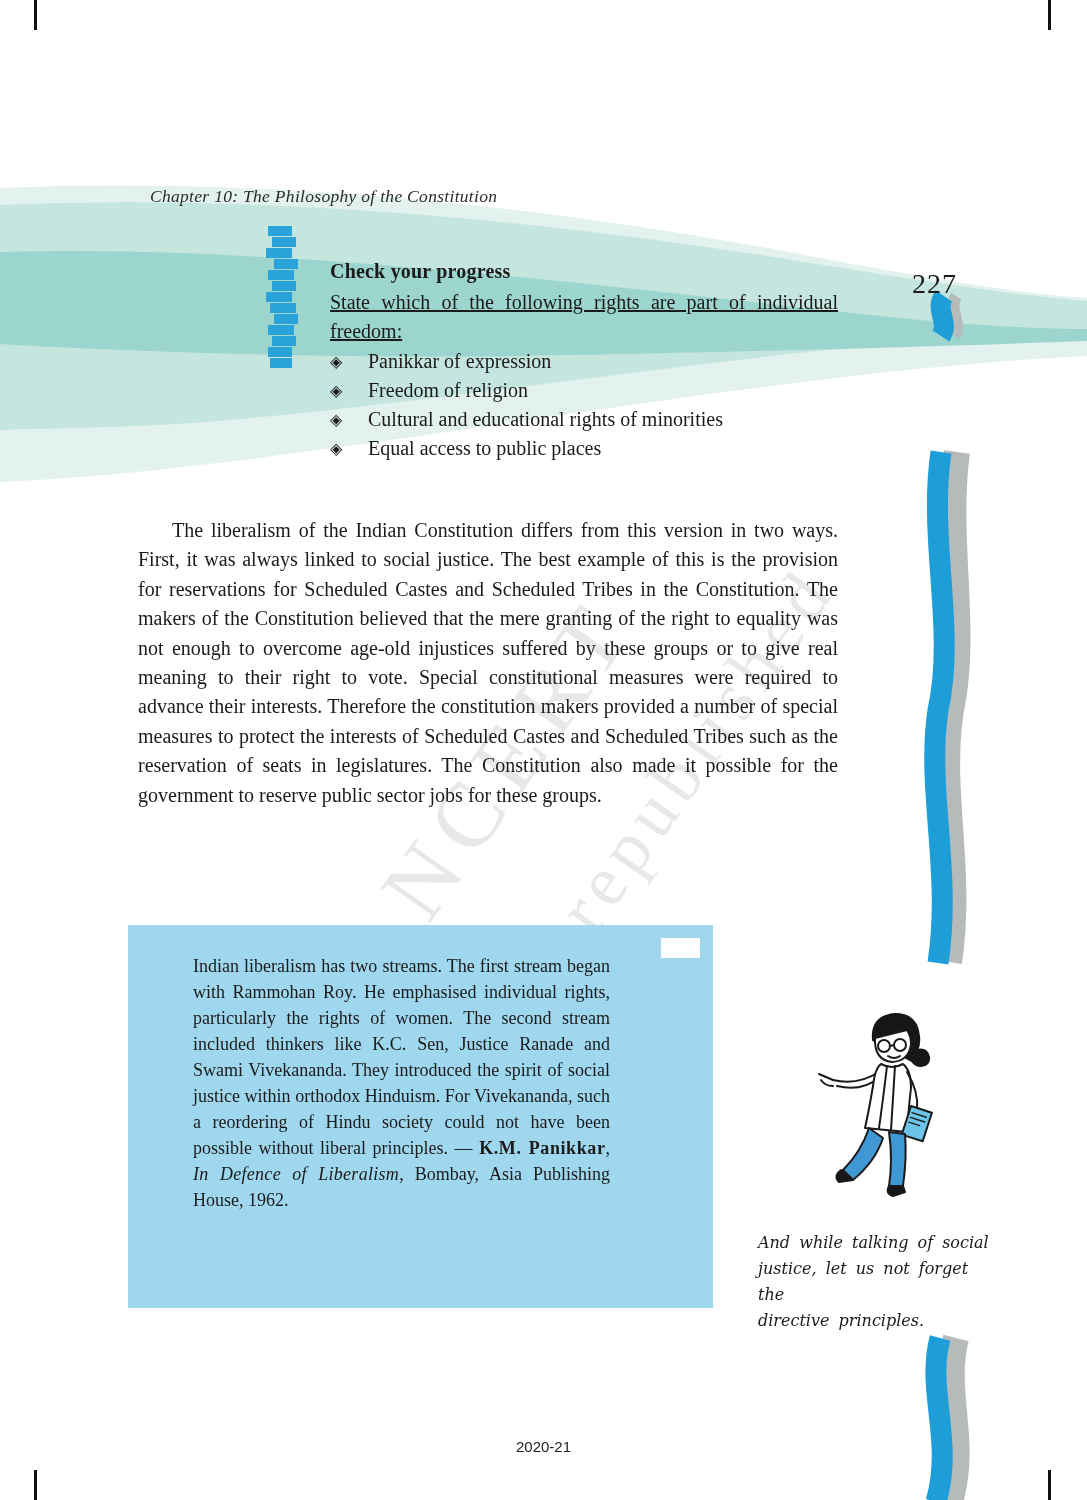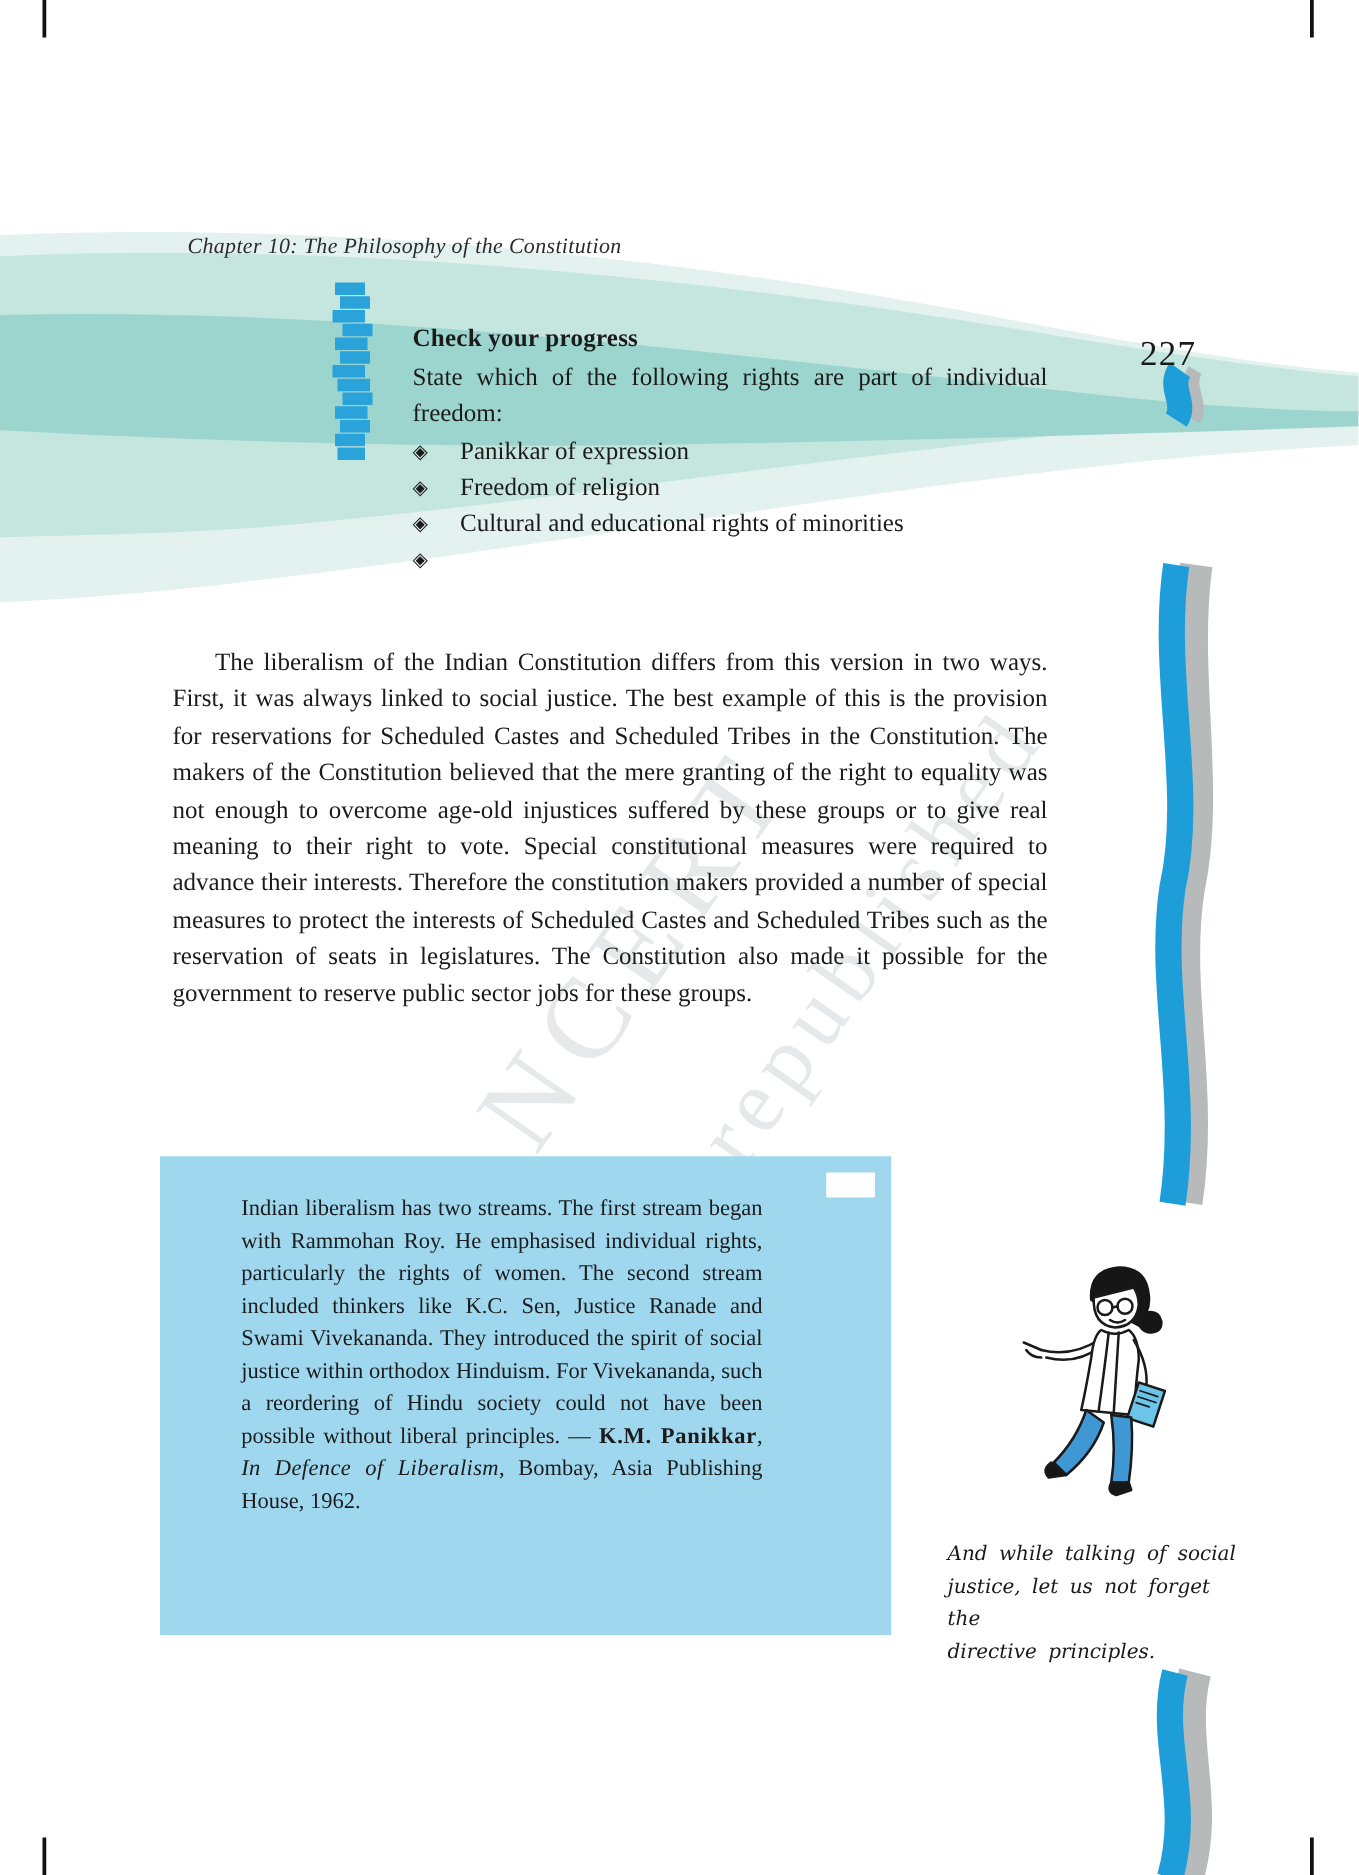--- a/index.html
+++ b/index.html
@@ -23,21 +23,21 @@
              pointer-events:none;}
   .watermark .l1{font-size:92px;letter-spacing:14px;}
   .watermark .l2{font-size:72px;letter-spacing:8px;margin-top:55px;white-space:nowrap;}
 
   .chapter-header{position:absolute;left:138px;top:186px;z-index:2;
                   font-style:italic;font-size:17.5px;color:#2b2b2b;letter-spacing:0.3px;margin-left:12px;}
   .page-number{position:absolute;left:912px;top:268px;z-index:2;font-size:28px;letter-spacing:1px;}
 
   .progress{position:absolute;left:330px;top:260px;width:508px;z-index:2;}
   .progress-title{font-weight:bold;font-size:20px;margin-bottom:5px;letter-spacing:0.2px;}
-  .progress-intro{font-size:20px;line-height:29px;text-align:justify;margin-bottom:1px;}
+  .progress-intro{font-size:20px;line-height:29px;text-align:justify;margin-bottom:1px;text-decoration:underline;}
   .progress-item{font-size:20px;line-height:29px;display:flex;}
   .progress-item .bullet{width:38px;flex:0 0 38px;font-size:16px;line-height:29px;}
 
   .body-par{position:absolute;left:138px;top:516px;width:700px;margin:0;z-index:2;
             font-size:20px;line-height:29.4px;text-align:justify;text-indent:34px;}
 
   .quote-box{position:absolute;left:128px;top:925px;width:585px;height:383px;z-index:2;
              background:#9fd7ee;}
   .quote-box .notch{position:absolute;right:13px;top:13px;width:39px;height:20px;background:#ffffff;}
   .quote-par{position:absolute;left:65px;top:28px;width:417px;margin:0;
@@ -120,20 +120,21 @@
     <div class="progress-item">
       <span class="bullet">◈</span>
       <span>Freedom of religion</span>
     </div>
     <div class="progress-item">
       <span class="bullet">◈</span>
       <span>Cultural and educational rights of minorities</span>
     </div>
     <div class="progress-item">
       <span class="bullet">◈</span>
+      <span>Equal access to public places</span>
     </div>
   </div>
 
   <p class="body-par">The liberalism of the Indian Constitution differs from this version in two ways. First, it was always linked to social justice. The best example of this is the provision for reservations for Scheduled Castes and Scheduled Tribes in the Constitution. The makers of the Constitution believed that the mere granting of the right to equality was not enough to overcome age-old injustices suffered by these groups or to give real meaning to their right to vote. Special constitutional measures were required to advance their interests. Therefore the constitution makers provided a number of special measures to protect the interests of Scheduled Castes and Scheduled Tribes such as the reservation of seats in legislatures. The Constitution also made it possible for the government to reserve public sector jobs for these groups.</p>
 
   <div class="quote-box">
     <div class="notch"></div>
     <p class="quote-par"><span>Indian liberalism has two streams. The first stream began with Rammohan Roy. He emphasised individual rights, particularly the rights of women. The second stream included thinkers like K.C. Sen, Justice Ranade and Swami Vivekananda. They introduced the spirit of social justice within orthodox Hinduism. For Vivekananda, such a reordering of Hindu society could not have been possible without liberal principles. — </span><b>K.M. Panikkar</b><span>, </span><i>In Defence of Liberalism</i><span>, Bombay, Asia Publishing House, 1962.</span></p>
   </div>
 
@@ -161,14 +162,15 @@
       <path d="M94,186 Q90,194 98,196 L110,192 L108,186 Z" fill="#161616"></path>
     </g>
   </svg>
 
   <div class="caption">
     <div>And while talking of social</div>
     <div>justice, let us not forget the</div>
     <div>directive principles.</div>
   </div>
 
+  <div class="footer">2020-21</div>
 
 </div>
 
 </body></html>

